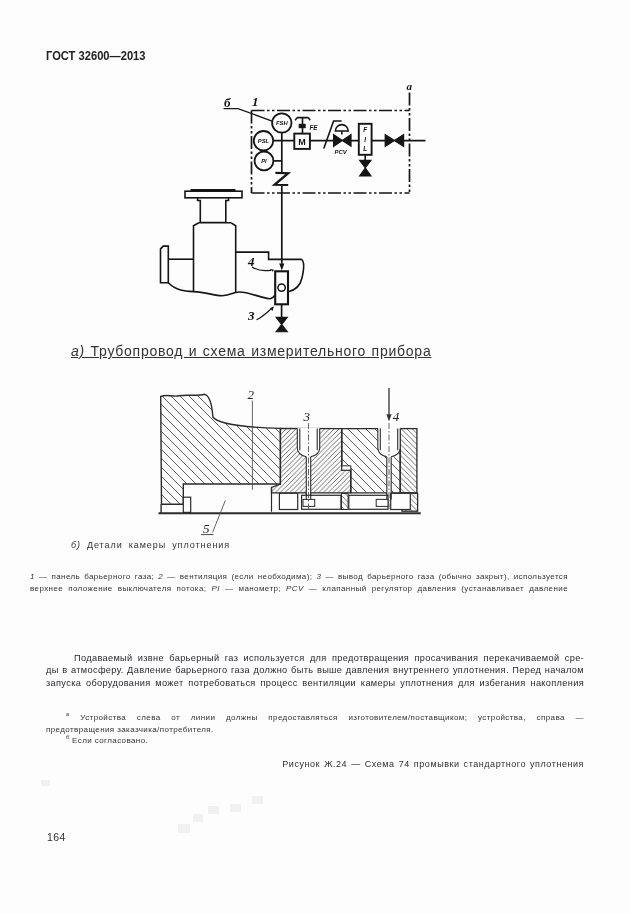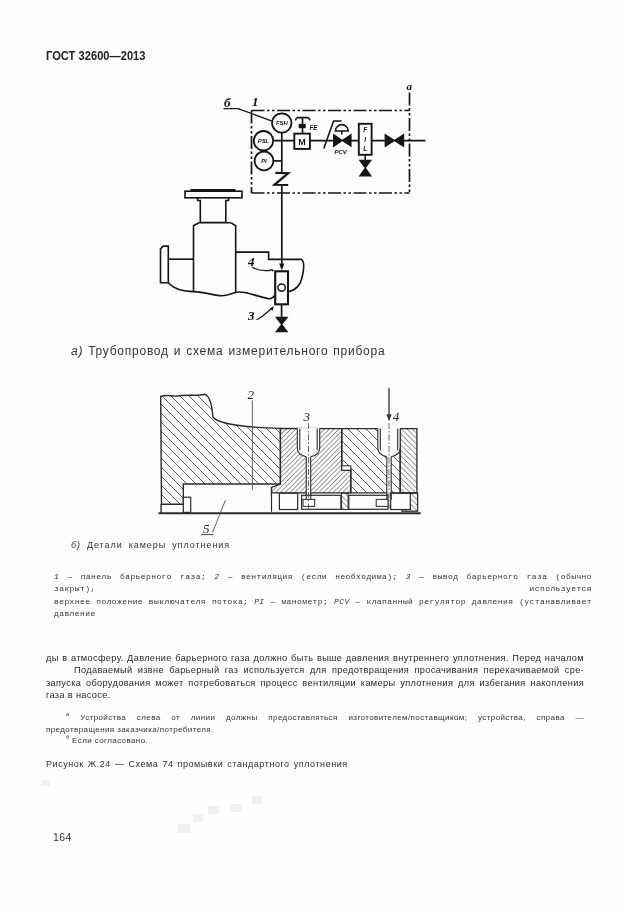--- a/index.html
+++ b/index.html
@@ -190,38 +190,37 @@
   <g fill="#f1f1f1" stroke="none">
     <rect x="178" y="824" width="12" height="9"></rect>
     <rect x="193" y="814" width="10" height="8"></rect>
     <rect x="208" y="806" width="11" height="8"></rect>
     <rect x="230" y="804" width="11" height="8"></rect>
     <rect x="252" y="796" width="11" height="8"></rect>
     <rect x="41" y="780" width="9" height="6"></rect>
   </g>
 </svg>
 
-<div class="abs" style="left:71px;top:346px;font-size:12px;line-height:10px;letter-spacing:0.75px;word-spacing:0.9px;color:#333;"><i>а)</i> Трубопровод и схема измерительного прибора</div>
+<div class="abs" style="left:71px;top:346px;font-size:14px;line-height:10px;letter-spacing:0.75px;word-spacing:0.9px;color:#333;text-decoration:underline;"><i>а)</i> Трубопровод и схема измерительного прибора</div>
 
 <div class="abs" style="left:71px;top:540px;font-size:9px;line-height:10px;letter-spacing:0.95px;word-spacing:2.5px;color:#333;"><i>б)</i> Детали камеры уплотнения</div>
 
-<div class="abs sm" style="left:54px;top:571px;width:538px;color:#333;font-family:Liberation Mono, monospace;">
+<div class="abs sm" style="left:30px;top:571px;width:538px;color:#333;">
 <div class="jline"><i>1</i> — панель барьерного газа; <i>2</i> — вентиляция (если необходима); <i>3</i> — вывод барьерного газа (обычно закрыт), используется</div>
 <div class="jline">верхнее положение выключателя потока; <i>PI</i> — манометр; <i>PCV</i> — клапанный регулятор давления (устанавливает давление</div>
 </div>
 
 <div class="abs" style="left:46px;top:652px;width:538px;font-size:9.2px;line-height:12.4px;letter-spacing:0.35px;color:#28282e;">
+<div class="jline" style="text-indent:28px;">Подаваемый извне барьерный газ используется для предотвращения просачивания перекачиваемой сре-</div>
 <div class="jline">ды в атмосферу. Давление барьерного газа должно быть выше давления внутреннего уплотнения. Перед началом</div>
-<div class="jline" style="text-indent:28px;">Подаваемый извне барьерный газ используется для предотвращения просачивания перекачиваемой сре-</div>
 <div class="jline">запуска оборудования может потребоваться процесс вентиляции камеры уплотнения для избегания накопления</div>
-<div>газа в насосе.</div>
 </div>
 
 <div class="abs sm" style="left:46px;top:712px;width:538px;line-height:11.7px;color:#333;">
 <div class="jline" style="text-indent:20px;"><sup><i>а</i></sup> Устройства слева от линии должны предоставляться изготовителем/поставщиком; устройства, справа —</div>
 <div>предотвращения заказчика/потребителя.</div>
 
 <div style="text-indent:20px;"><sup><i>б</i></sup> Если согласовано.</div>
 </div>
 
-<div class="abs" style="left:46px;top:759px;width:538px;text-align:left;font-size:9px;letter-spacing:0.55px;word-spacing:1px;color:#2e2e2e;">Рисунок Ж.24 — Схема 74 промывки стандартного уплотнения</div>
-
-<div class="abs" style="left:53px;top:830.5px;font-size:10.5px;letter-spacing:0.4px;color:#333;">164</div>
+<div class="abs" style="left:46px;top:759px;width:538px;text-align:right;font-size:9px;letter-spacing:0.55px;word-spacing:1px;color:#2e2e2e;">Рисунок Ж.24 — Схема 74 промывки стандартного уплотнения</div>
+
+<div class="abs" style="left:47px;top:830.5px;font-size:10.5px;letter-spacing:0.4px;color:#333;">164</div>
 
 </body></html>

